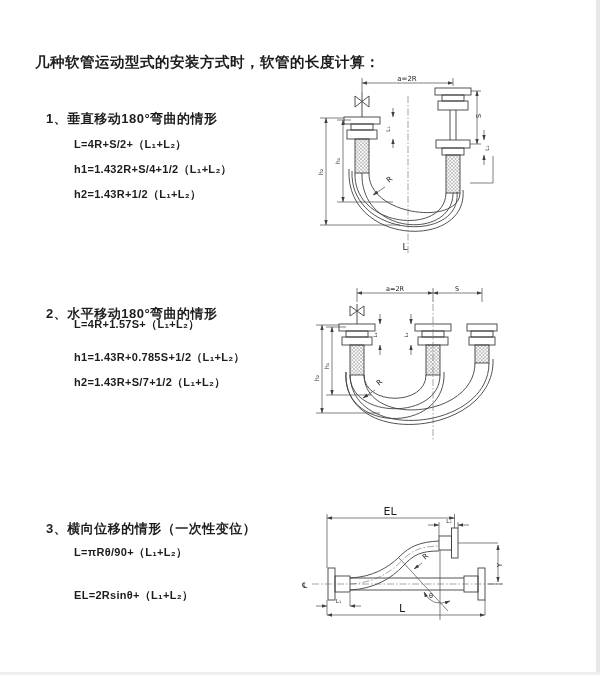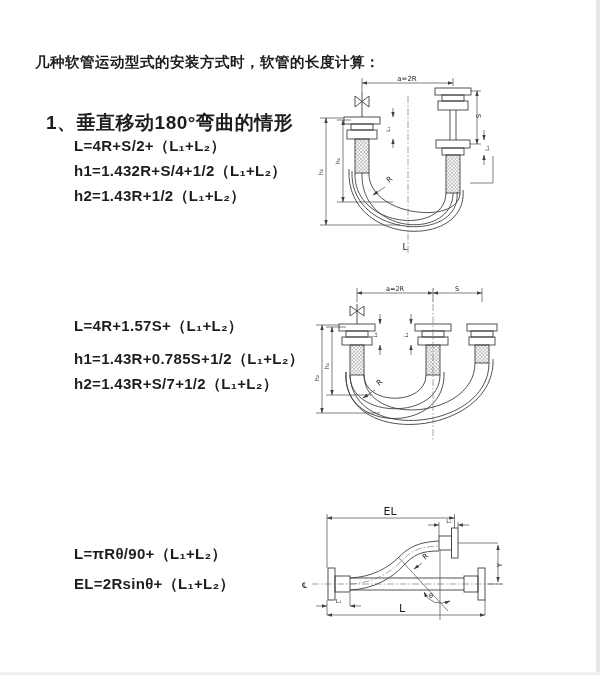--- a/index.html
+++ b/index.html
@@ -7,22 +7,22 @@
   #page{
     position:relative;width:600px;height:675px;margin:0;
     background:#ffffff;overflow:hidden;
     font-family:"Liberation Sans","DejaVu Sans",sans-serif;
     color:#222;
   }
   .edge-r{position:absolute;right:0;top:0;width:4px;height:675px;background:#e7e7e7;}
   .edge-b{position:absolute;left:0;bottom:0;width:600px;height:3px;background:#efefef;}
   .txt{position:absolute;white-space:nowrap;color:#1d1d1d;}
   .title{left:35px;top:25px;font-size:14.5px;font-weight:bold;letter-spacing:0.5px;margin-top:28px;}
-  .heading{font-size:19px;font-weight:bold;letter-spacing:0.5px;}
-  .formula{font-size:15px;font-weight:bold;letter-spacing:0.3px;}
+  .heading{font-size:13px;font-weight:bold;letter-spacing:0.5px;}
+  .formula{font-size:11px;font-weight:bold;letter-spacing:0.3px;}
   svg{position:absolute;overflow:visible;}
   svg text{fill:#1d1d1d;font-family:"DejaVu Sans","Liberation Sans",sans-serif;}
   .dln{stroke:#4a4a4a;stroke-width:0.7;fill:none;}
   .oln{stroke:#3f3f3f;stroke-width:0.9;fill:none;}
   .cln{stroke:#6a6a6a;stroke-width:0.6;fill:none;stroke-dasharray:7 2 1.5 2;}
   .hatch{stroke:#3f3f3f;stroke-width:0.9;}
 </style>
 </head>
 <body>
 
@@ -30,26 +30,28 @@
   <div class="edge-r"></div>
   <div class="edge-b"></div>
 
   <div class="txt title">几种软管运动型式的安装方式时，软管的长度计算：</div>
 
   <div class="txt heading" style="left:46px;top:110px">1、垂直移动180°弯曲的情形</div>
   <div class="txt formula" style="left:74px;top:137px">L=4R+S/2+（L₁+L₂）</div>
   <div class="txt formula" style="left:74px;top:162px">h1=1.432R+S/4+1/2（L₁+L₂）</div>
   <div class="txt formula" style="left:74px;top:187px">h2=1.43R+1/2（L₁+L₂）</div>
 
+  <div class="txt heading" style="left:46px;top:305px">2、水平移动180°弯曲的情形</div>
   <div class="txt formula" style="left:74px;top:317px">L=4R+1.57S+（L₁+L₂）</div>
   <div class="txt formula" style="left:74px;top:350px">h1=1.43R+0.785S+1/2（L₁+L₂）</div>
   <div class="txt formula" style="left:74px;top:375px">h2=1.43R+S/7+1/2（L₁+L₂）</div>
 
+  <div class="txt heading" style="left:46px;top:520px">3、横向位移的情形（一次性变位）</div>
   <div class="txt formula" style="left:74px;top:545px">L=πRθ/90+（L₁+L₂）</div>
-  <div class="txt formula" style="left:74px;top:575px">EL=2Rsinθ+（L₁+L₂）</div>
+  <div class="txt formula" style="left:74px;top:588px">EL=2Rsinθ+（L₁+L₂）</div>
 
   <svg viewBox="0 0 280 195" style="left:305px;top:68px;width:280px;height:195px">
     <defs>
       <marker id="ar1" markerWidth="8" markerHeight="5" refX="7.5" refY="2.5" orient="auto-start-reverse">
         <path d="M0,0 L8,2.5 L0,5 Z" fill="#3f3f3f"></path>
       </marker>
       <pattern id="br1" width="3.5" height="3.5" patternUnits="userSpaceOnUse">
         <path d="M0,0 L3.5,3.5 M3.5,0 L0,3.5" stroke="#8a8a8a" stroke-width="0.5"></path>
       </pattern>
     </defs>

